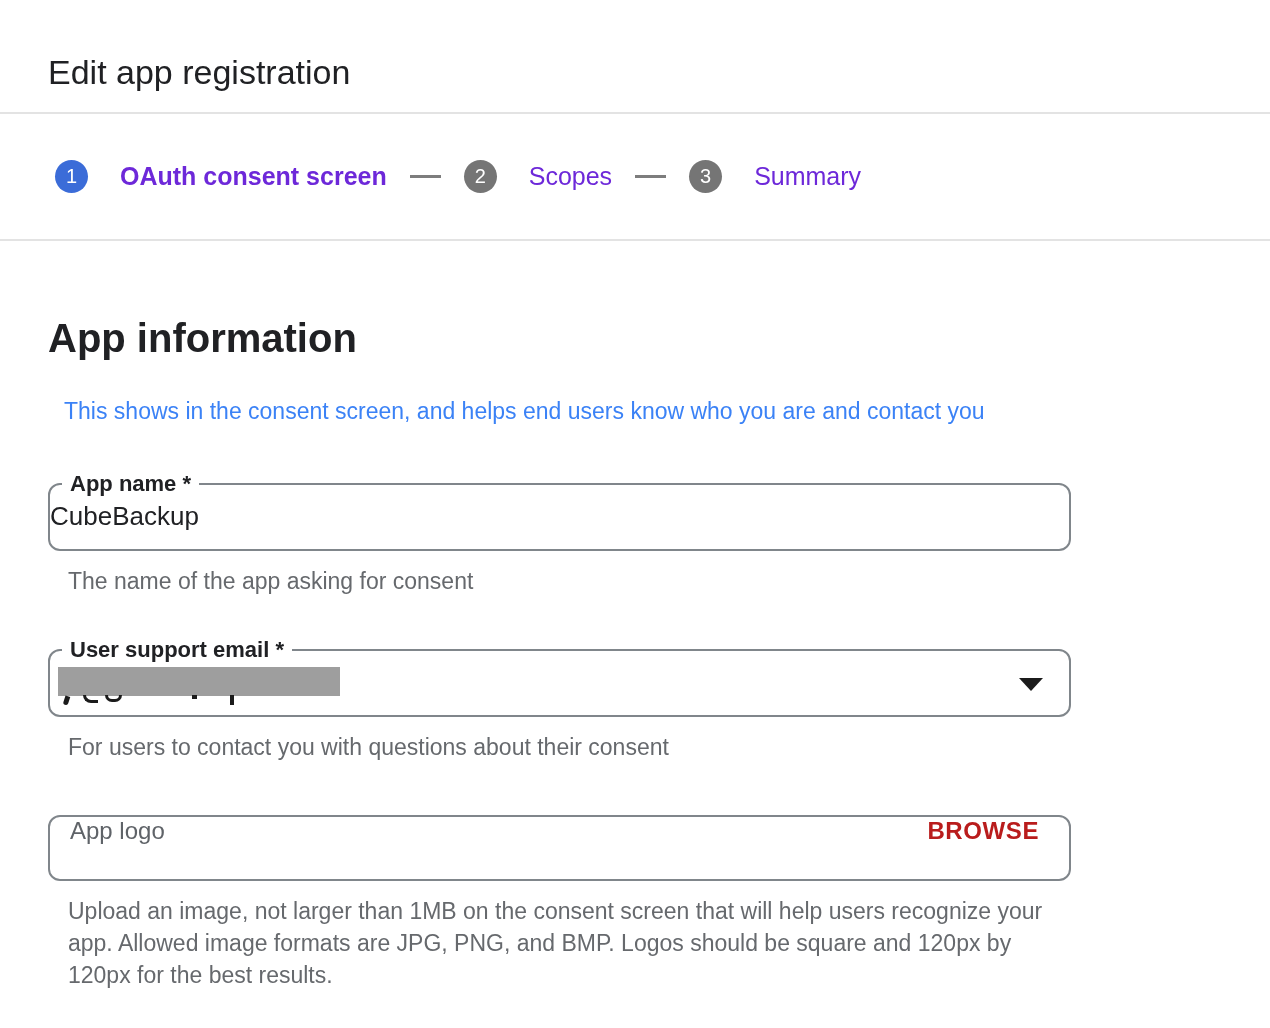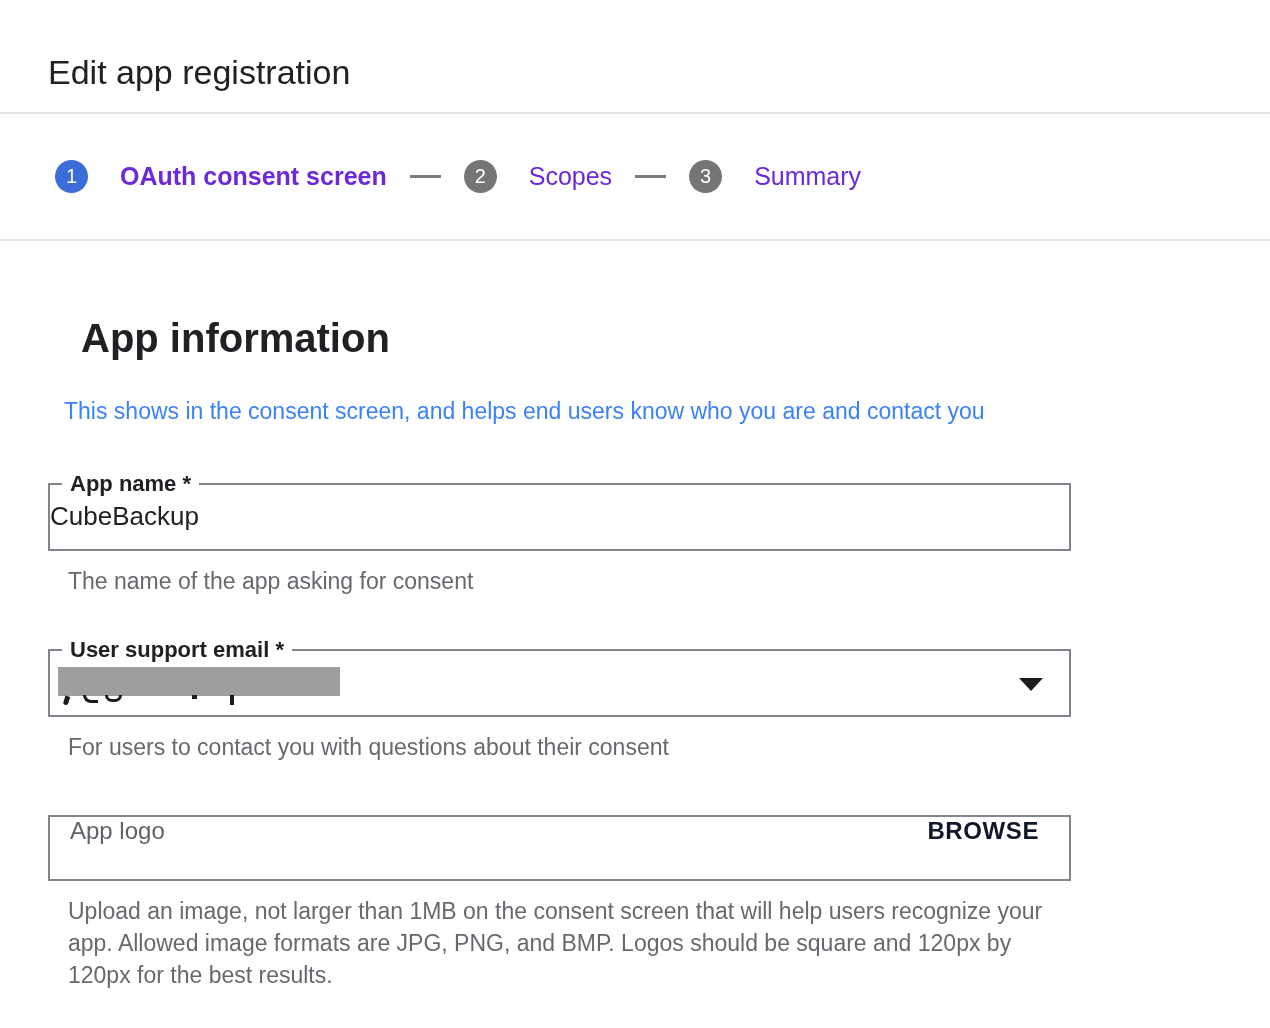--- a/index.html
+++ b/index.html
@@ -62,38 +62,37 @@
     flex: none;
   }
   
   .main { padding: 0 48px; }
   .section-heading {
     margin-top: 74px;
     font-size: 40px;
     font-weight: bold;
     line-height: 46px;
     color: #202124;
-    margin-left: 33px;
   }
   .section-description {
     margin-top: 30px;
     font-size: 23px;
     line-height: 40px;
     max-width: 1010px;
     color: #3b82f6;
     margin-left: 16px;
   }
   .reg-form { width: 1023px; }
   
   .field {
     position: relative;
     margin-top: 52px;
     height: 68px;
     border: 2px solid #80868b;
-    border-radius: 0;
+    border-radius: 12px;
     background: #ffffff;
   }
   .field-label {
     position: absolute;
     top: -16px; left: 12px;
     background: #ffffff;
     padding: 0 8px;
     font-size: 22px;
     font-weight: bold;
     line-height: 30px;
@@ -144,21 +143,21 @@
     padding: 0 30px 0 20px;
   }
   .logo-placeholder {
     font-size: 24px;
     color: #5f6368;
   }
   .browse-button {
     font-size: 24px;
     font-weight: bold;
     letter-spacing: 0.6px;
-    color: #0f172a;
+    color: #b91c1c;
     background: none;
     border: none;
     cursor: pointer;
     font-family: "Liberation Sans", sans-serif;
   }
 </style>
 </head>
 <body>
 
 <header class="page-header">

